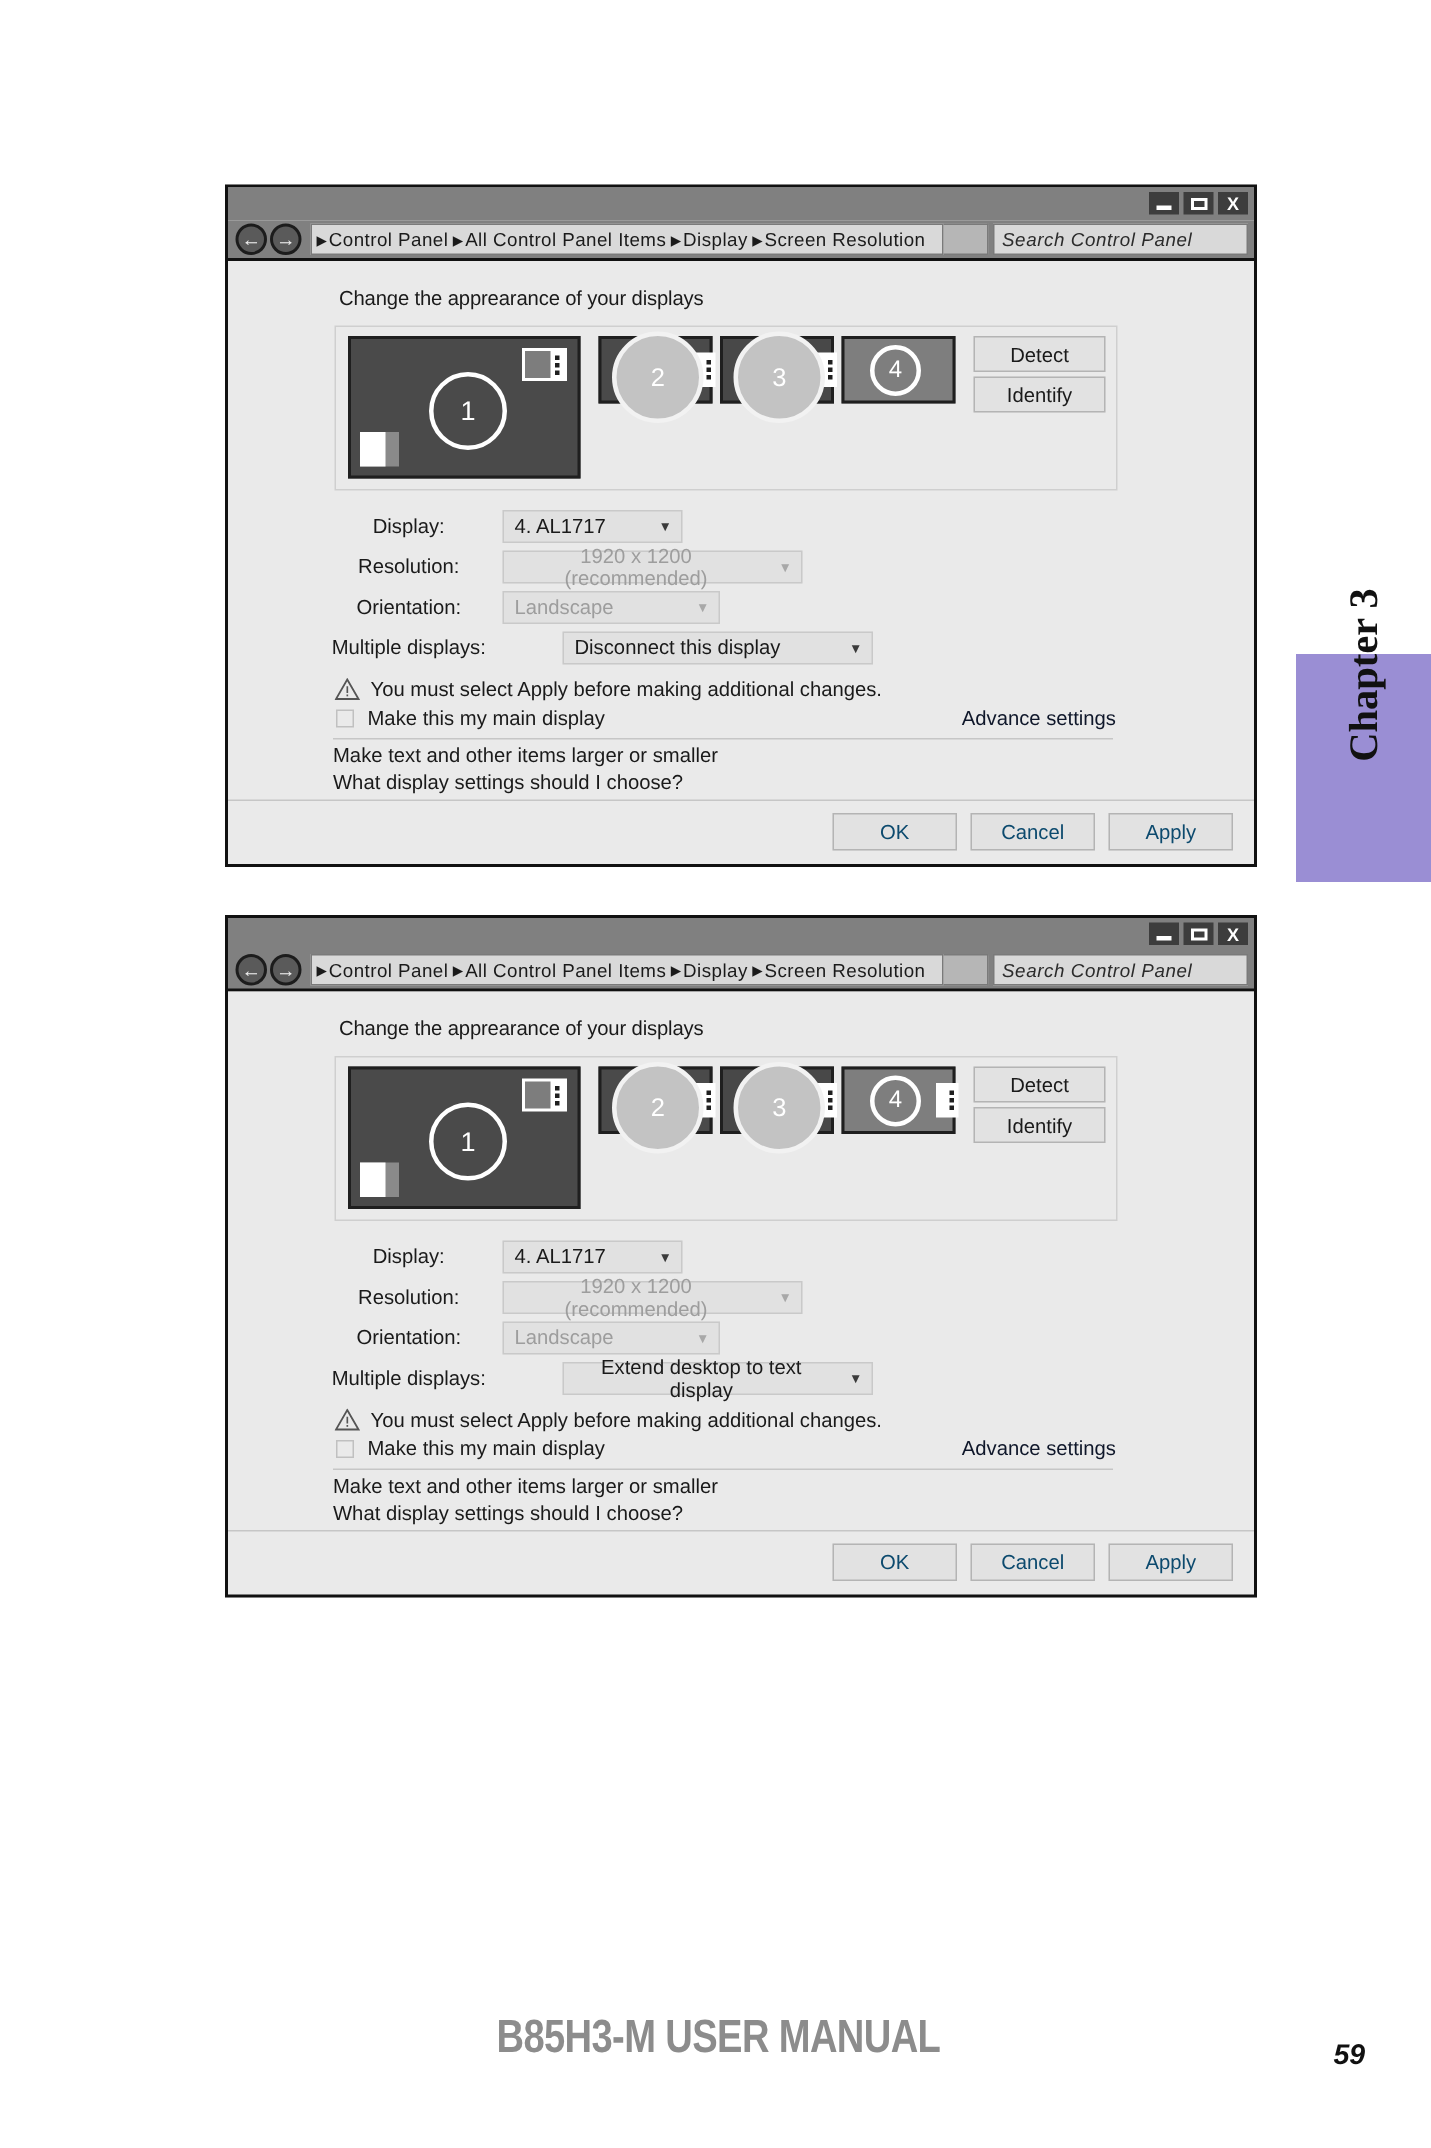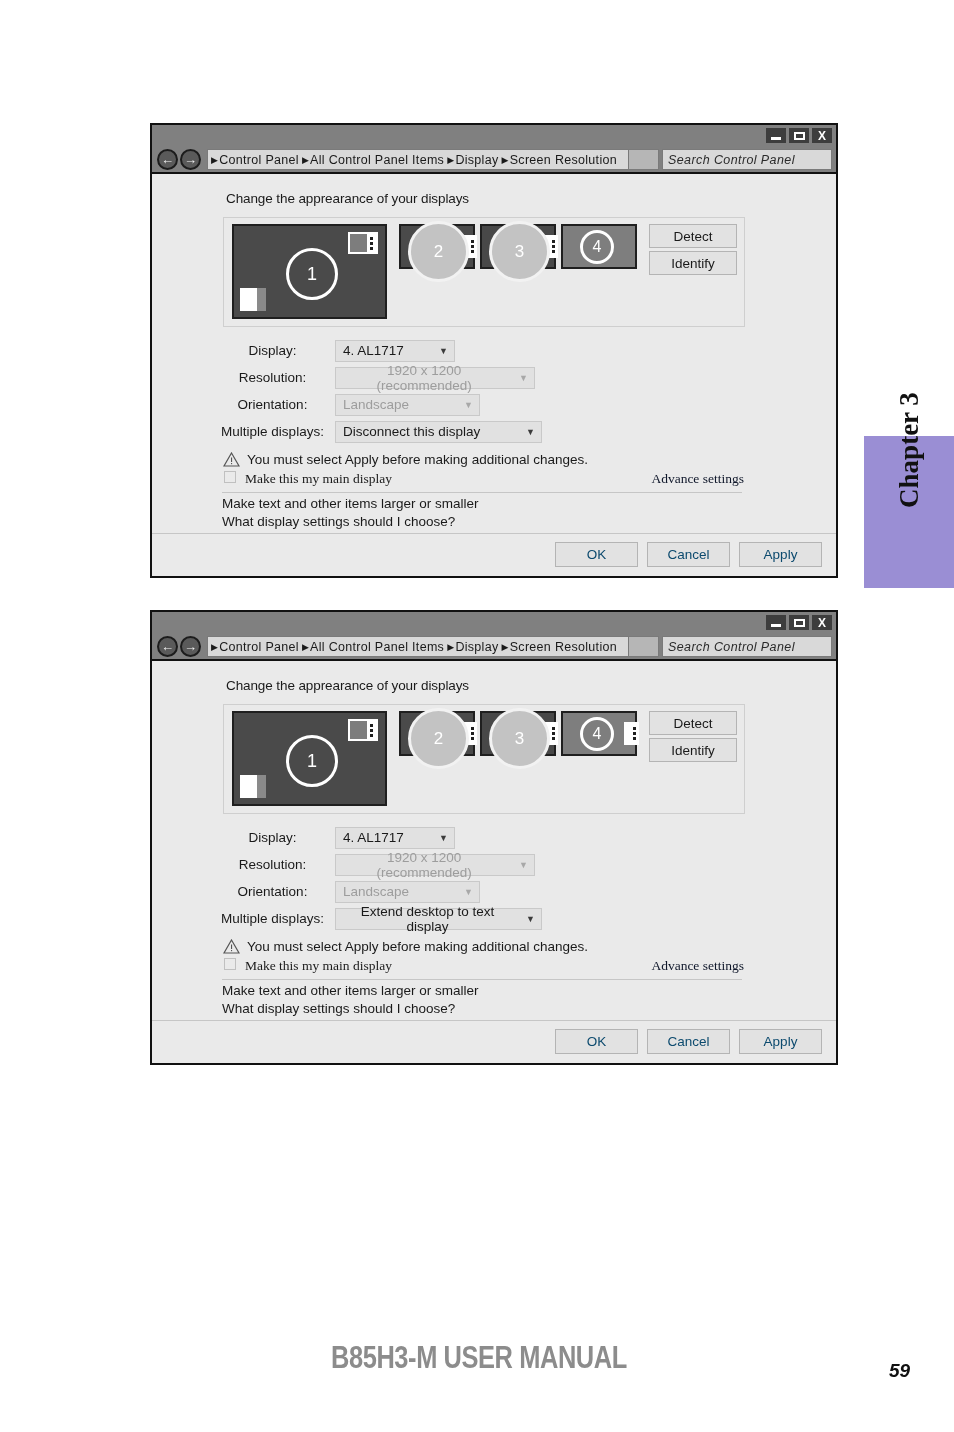--- a/index.html
+++ b/index.html
@@ -245,32 +245,32 @@
     box-sizing: border-box; height: 22px;
     display: flex; align-items: center; justify-content: space-between;
     padding: 0 6px 0 7px; font-size: 13.5px; color: #1a1a1a;
   }
   .fcombo .caret { font-size: 9px; color: #3b3b3b; margin-left: 14px; }
   .fcombo.disabled { color: #9d9d9d; }
   .fcombo.disabled .caret { color: #a8a8a8; }
   .combo-display    { width: 120px; }
   .combo-resolution { width: 200px; }
   .combo-orientation{ width: 145px; }
-  .combo-multiple   { width: 207px; }
+  .combo-multiple   { width: 207px; margin-left: 40px; }
 
   
   .warnrow {
     position: absolute; left: 71px; top: 278px;
     display: flex; align-items: center; font-size: 13.5px;
   }
   .warn-icon { width: 17px; height: 15px; margin-right: 7px; position: relative; }
   .warn-icon svg { display: block; }
   .checkrow {
     position: absolute; left: 72px; top: 297px;
-    display: flex; font-size: 13.5px; width: 520px; font-family: Liberation Serif, serif;
+    display: flex; align-items: center; font-size: 13.5px; width: 520px;
   }
   .cbox {
     width: 12px; height: 12px; border: 1px solid #c0c0c0; background: #eaeaea;
     margin-right: 9px; box-sizing: border-box;
   }
   .advance {
     position: absolute; right: 0px; font-size: 13.5px; color: #0f172a;
   }
   .hrule {
     position: absolute; left: 70px; top: 318px; width: 520px;

